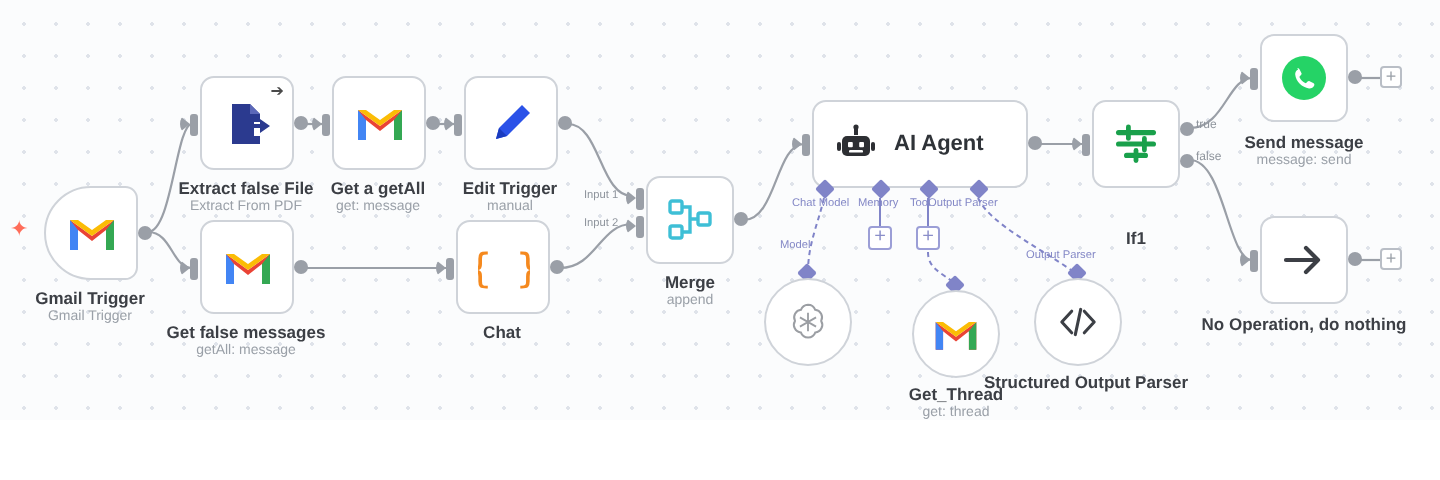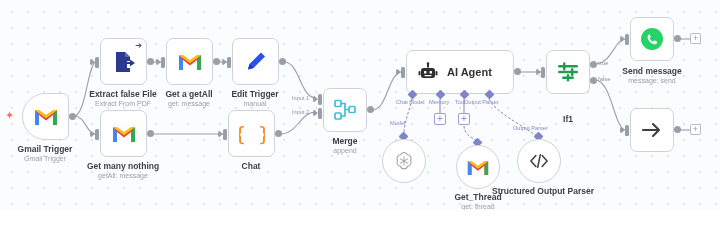--- a/index.html
+++ b/index.html
@@ -207,21 +207,21 @@
     <svg width="26" height="20" viewBox="0 0 26 20">
       <path d="M2 3 L13 11 L24 3 L24 18 L20 18 L20 8 L13 13.5 L6 8 L6 18 L2 18 Z" fill="#EA4335"></path>
       <path d="M2 3 L2 18 L6 18 L6 8 Z" fill="#4285F4"></path>
       <path d="M20 8 L20 18 L24 18 L24 3 Z" fill="#34A853"></path>
       <path d="M2 3 L13 11 L24 3 L20 3 L13 8 L6 3 Z" fill="#FBBC05"></path>
     </svg>
   </div>
   <div class="port in" style="left:95px; top:129px;"></div>
   <div class="port arrow" style="left:90px; top:130px;"></div>
   <div class="port" style="left:147px; top:130px; width:7px; height:7px;"></div>
-  <div class="node-title" style="left:123px; top:161px;">Get many nothing</div>
+  <div class="node-title" style="left:123px; top:161px;">Get false messages</div>
   <div class="node-sub" style="left:123px; top:171px;">getAll: message</div>
 
   <div class="node" style="left:228px; top:110px; width:47px; height:47px;">
     <svg width="26" height="24" viewBox="0 0 26 24">
       <text x="13" y="19" text-anchor="middle" font-family="DejaVu Sans Mono, monospace" font-size="20" fill="#F5891E">{ }</text>
     </svg>
   </div>
   <div class="port in" style="left:223px; top:129px;"></div>
   <div class="port arrow" style="left:218px; top:130px;"></div>
   <div class="port" style="left:275px; top:130px; width:7px; height:7px;"></div>
@@ -338,14 +338,15 @@
 
   <div class="node" style="left:630px; top:108px; width:44px; height:44px;">
     <svg width="24" height="24" viewBox="0 0 24 24">
       <path d="M3 12 h16 M13 6 l6 6 -6 6" fill="none" stroke="#3c3f45" stroke-width="2.1" stroke-linecap="round" stroke-linejoin="round"></path>
     </svg>
   </div>
   <div class="port in" style="left:625px; top:125px;"></div>
   <div class="port arrow" style="left:620px; top:126px;"></div>
   <div class="port" style="left:674px; top:126px; width:7px; height:7px;"></div>
   <div class="plus-end" style="left:690px; top:124px;">+</div>
+  <div class="node-title" style="left:652px; top:157px;">No Operation, do nothing</div>
 
 </div>
 
 </body></html>

